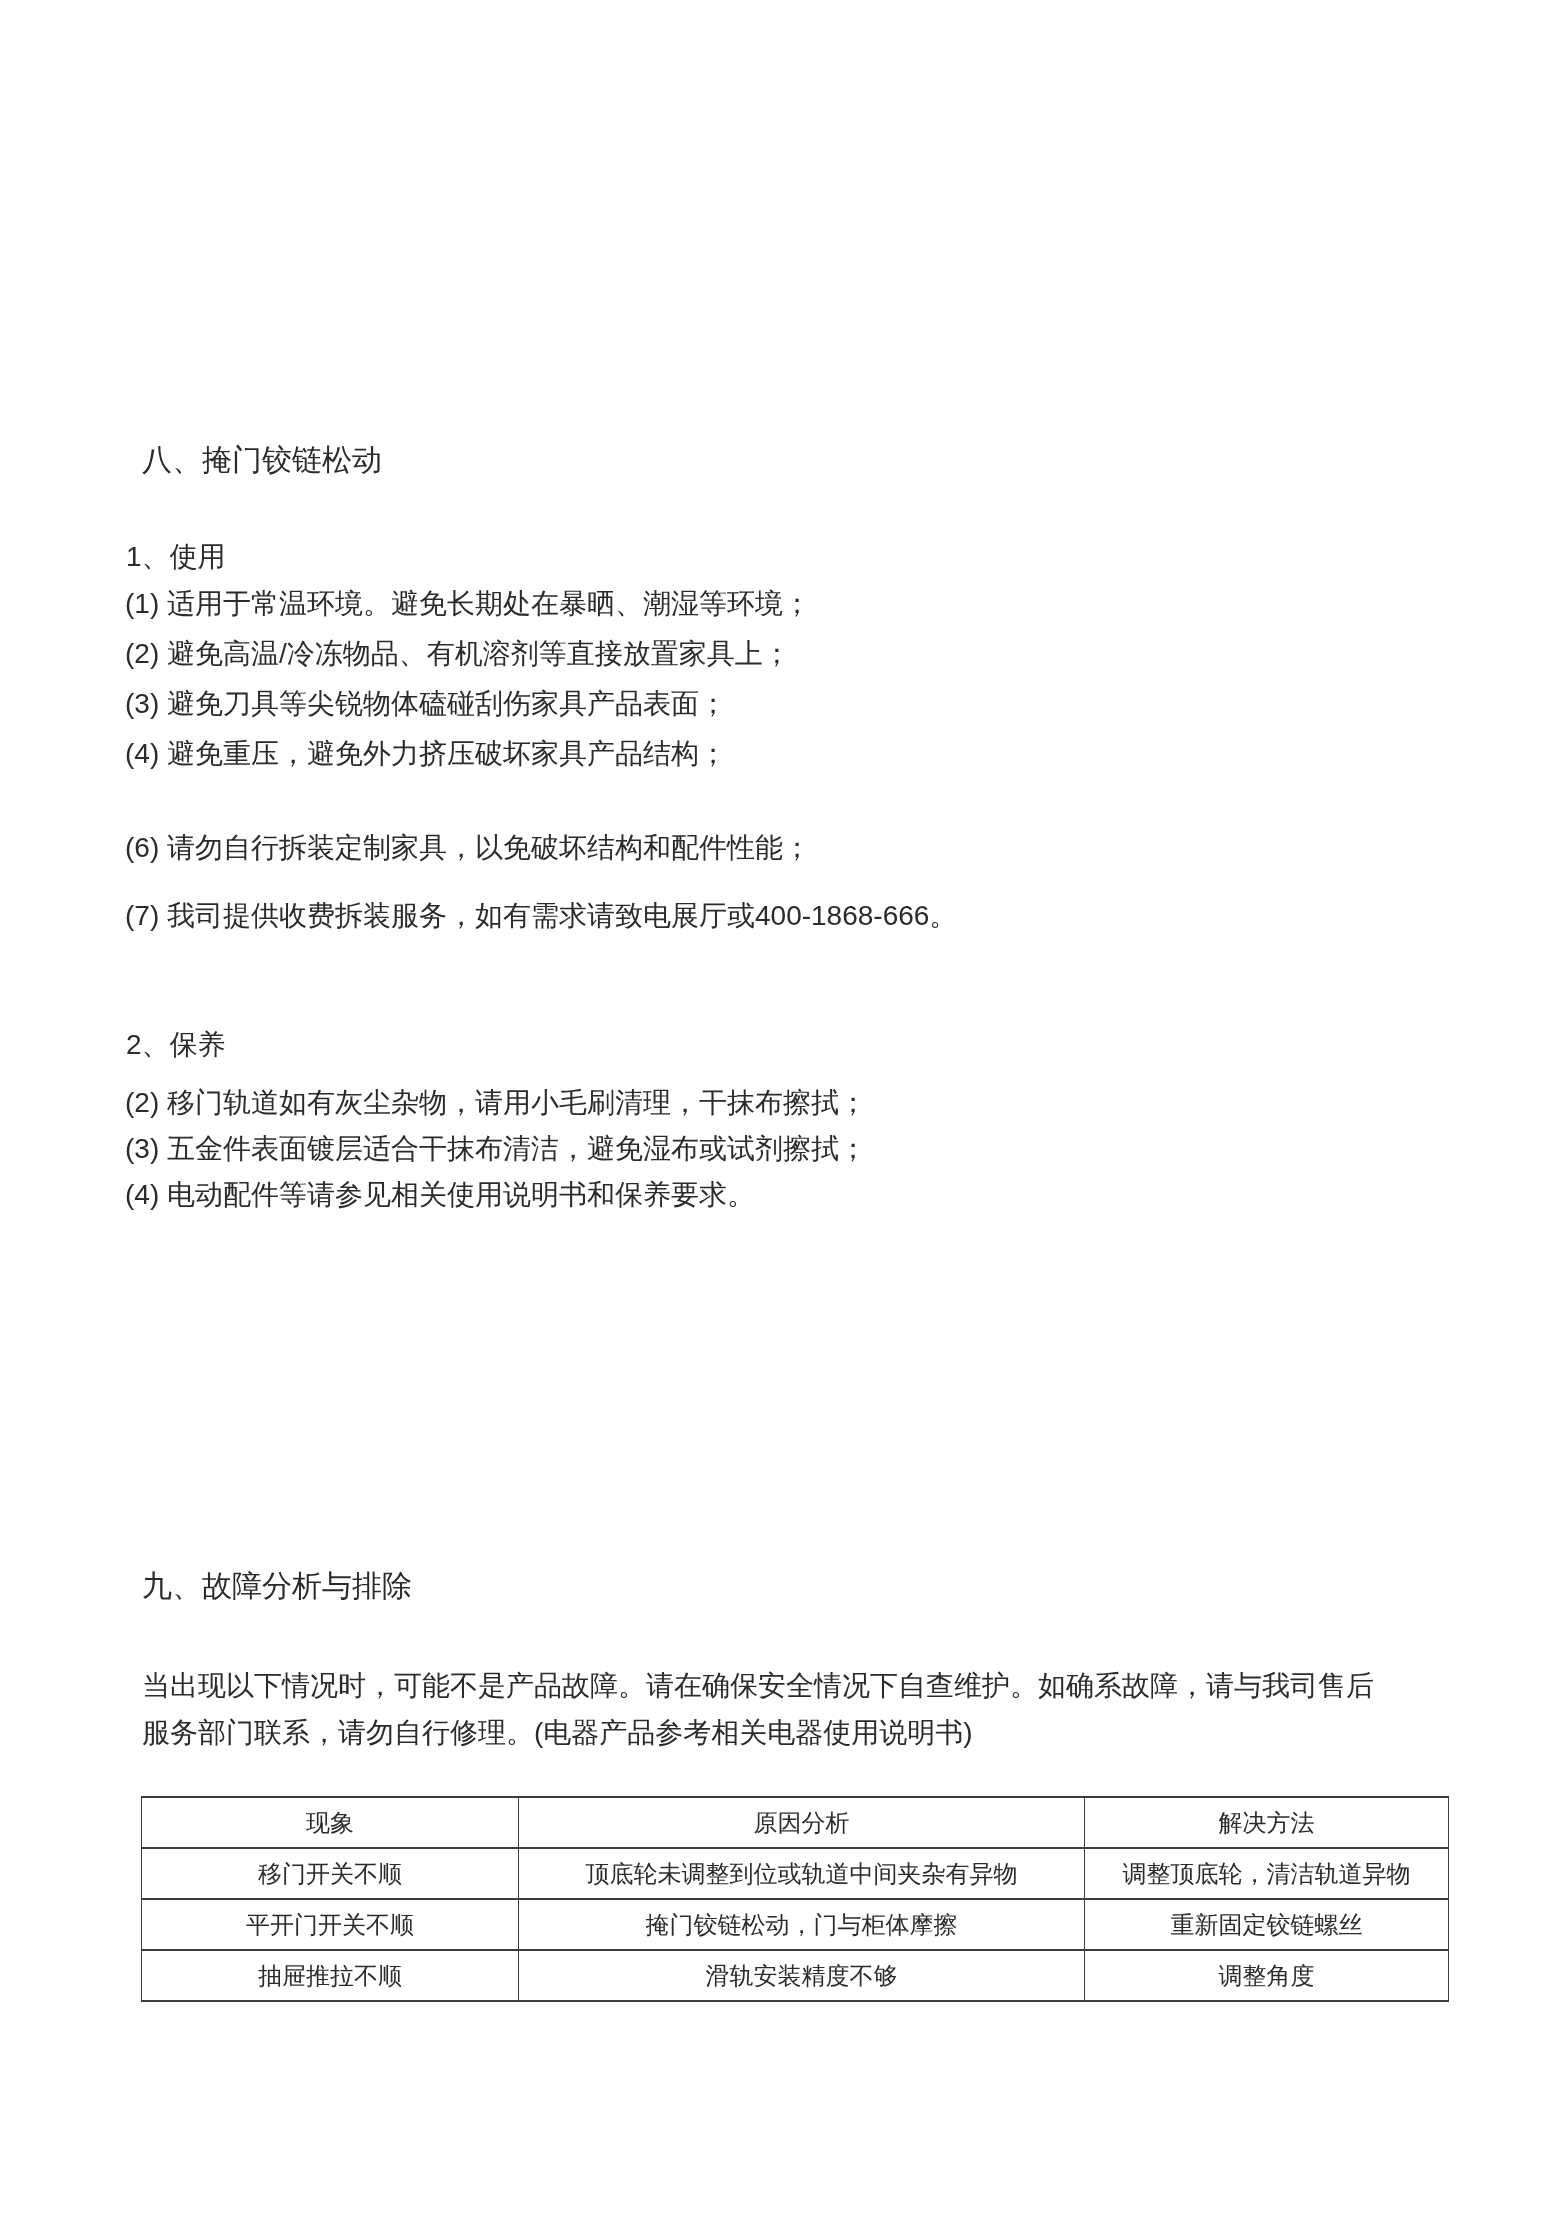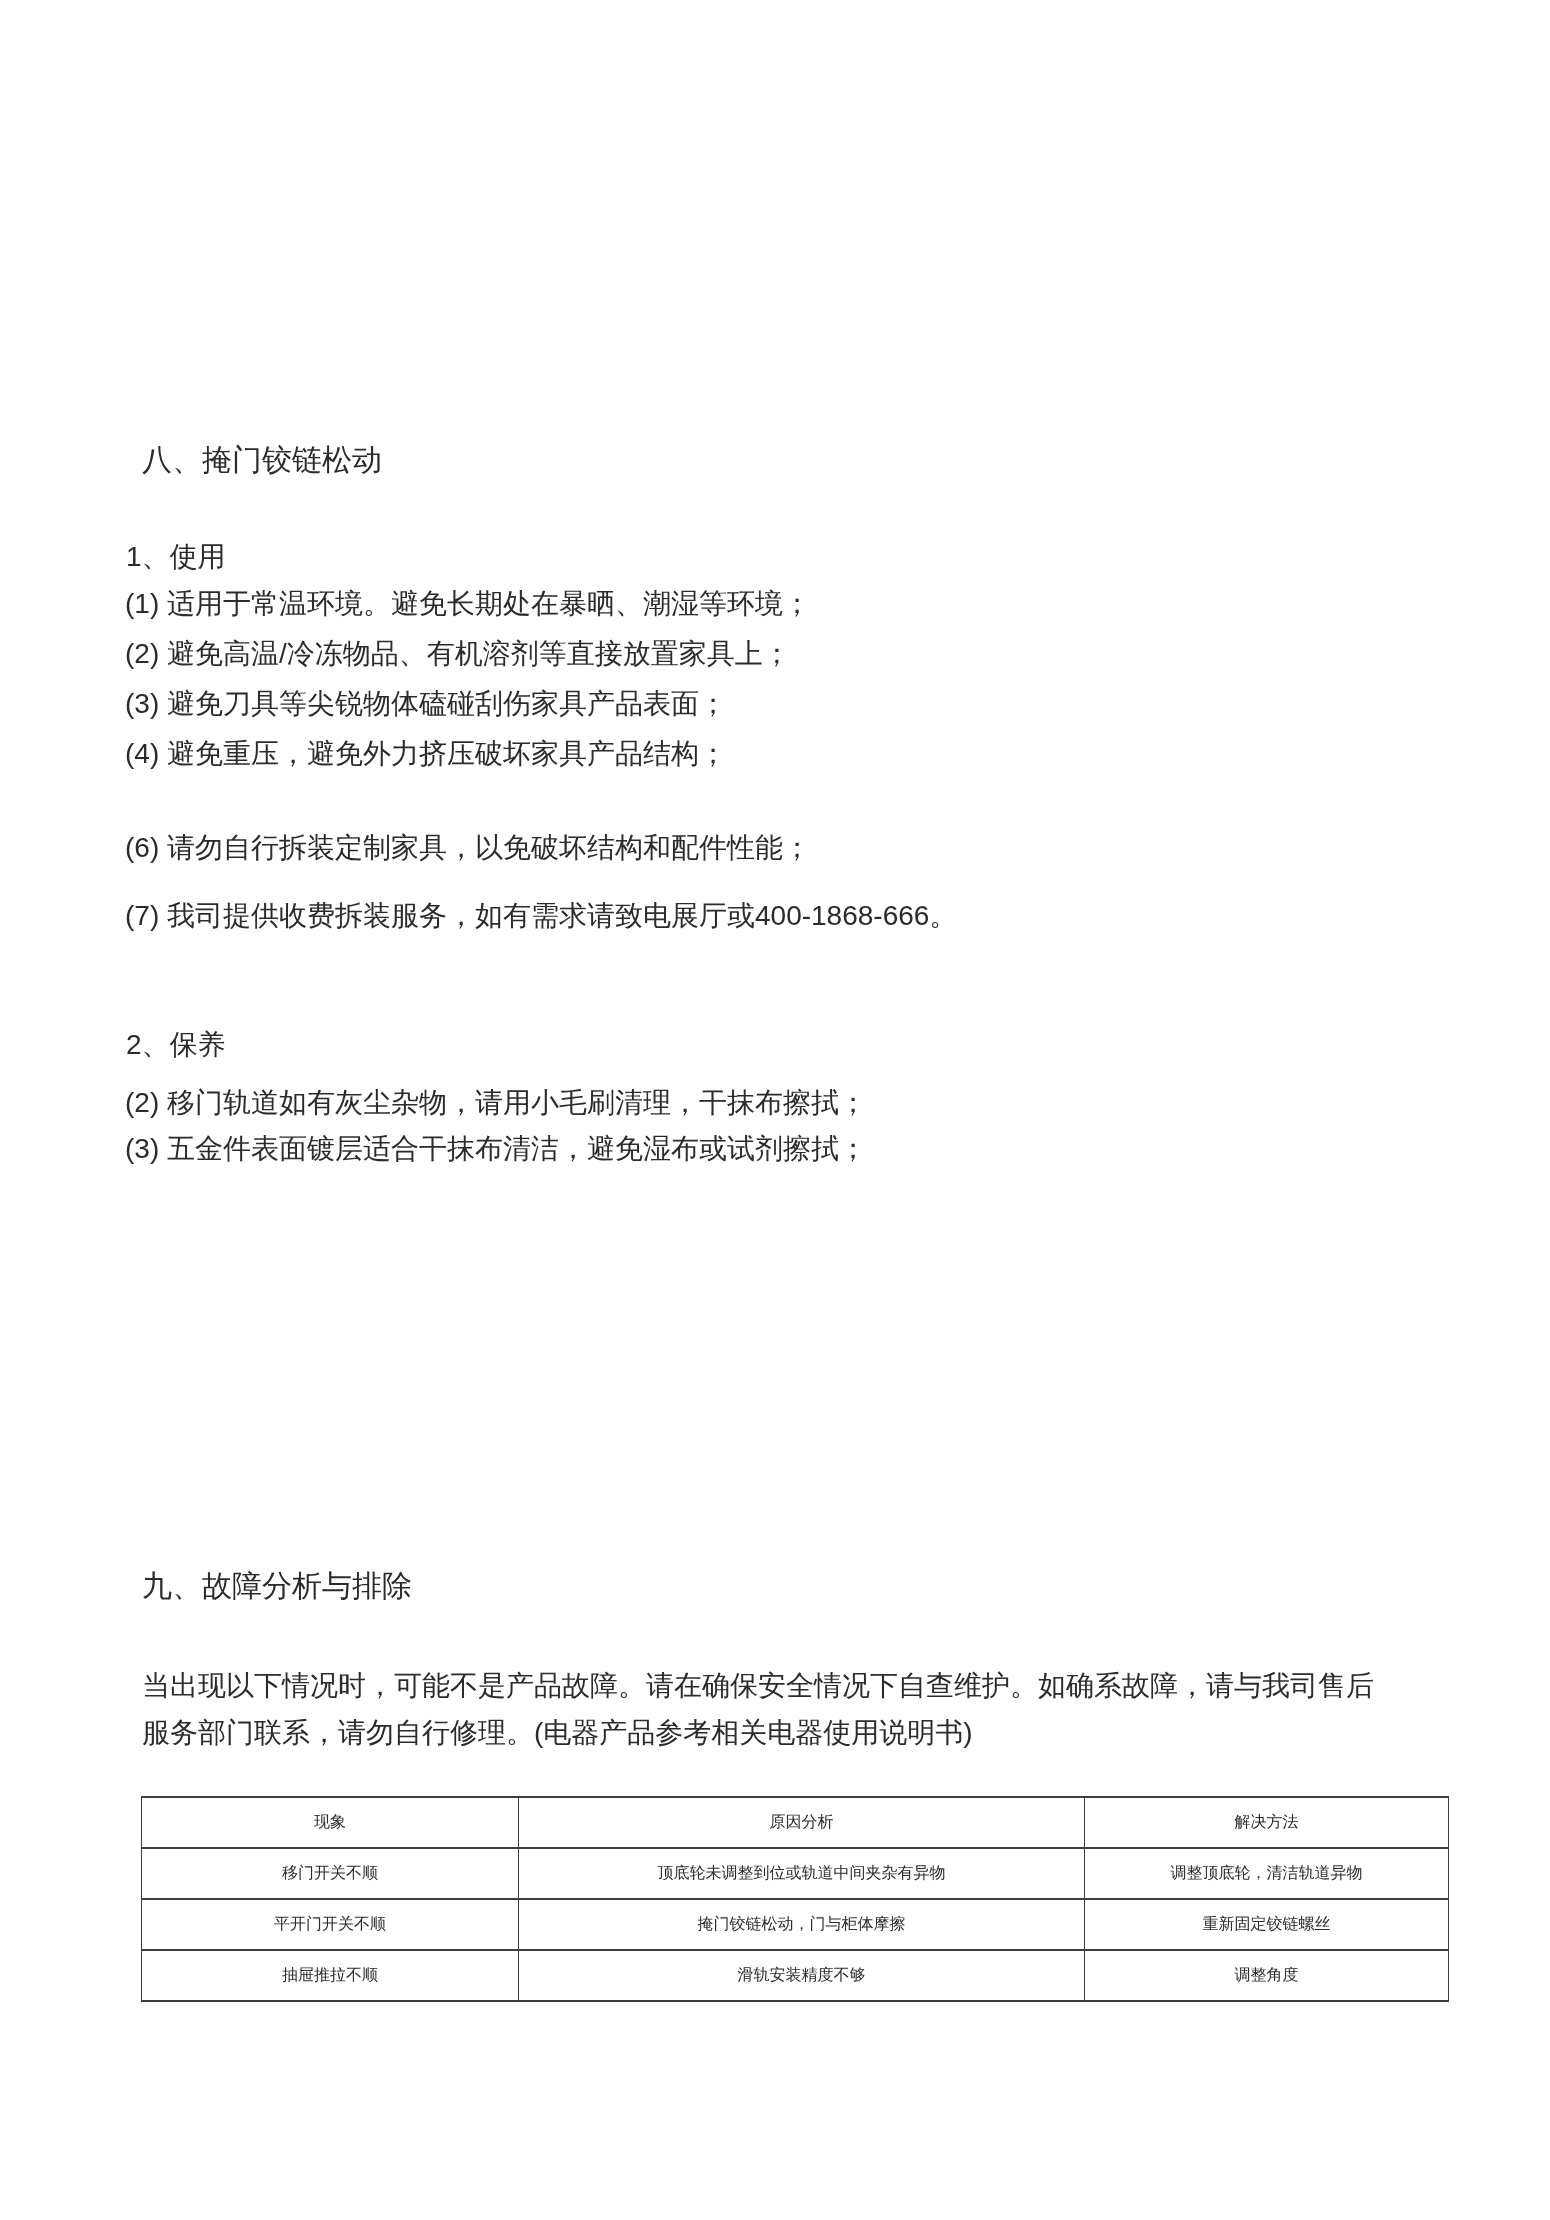--- a/index.html
+++ b/index.html
@@ -38,21 +38,21 @@
     font-size: 28px;
     left: 142px;
   }
   .fault-table {
     position: absolute;
     left: 141px;
     top: 1796px;
     width: 1307px;
     border-collapse: collapse;
     table-layout: fixed;
-    font-size: 16px;
+    font-size: 24px;
     color: #2b2b2b;
   }
   .fault-table th, .fault-table td {
     border: 1px solid #3d3d3d;
     border-top-width: 2px;
     border-bottom-width: 2px;
     text-align: center;
     vertical-align: middle;
     font-weight: 400;
     height: 49px;
@@ -74,20 +74,21 @@
   <div class="abs list-item" style="top:637px">(2) 避免高温/冷冻物品、有机溶剂等直接放置家具上；</div>
   <div class="abs list-item" style="top:687px">(3) 避免刀具等尖锐物体磕碰刮伤家具产品表面；</div>
   <div class="abs list-item" style="top:737px">(4) 避免重压，避免外力挤压破坏家具产品结构；</div>
   <div class="abs list-item" style="top:831px">(6) 请勿自行拆装定制家具，以免破坏结构和配件性能；</div>
   <div class="abs list-item" style="top:899px">(7) 我司提供收费拆装服务，如有需求请致电展厅或400-1868-666。</div>
 
   <div class="abs sub-heading" style="top:1028px">2、保养</div>
 
   <div class="abs list-item" style="top:1086px">(2) 移门轨道如有灰尘杂物，请用小毛刷清理，干抹布擦拭；</div>
   <div class="abs list-item" style="top:1132px">(3) 五金件表面镀层适合干抹布清洁，避免湿布或试剂擦拭；</div>
+  <div class="abs list-item" style="top:1178px">(4) 电动配件等请参见相关使用说明书和保养要求。</div>
 
   <div class="abs sec-title" style="top:1568px">九、故障分析与排除</div>
 
   <div class="abs intro-line" style="top:1669px">当出现以下情况时，可能不是产品故障。请在确保安全情况下自查维护。如确系故障，请与我司售后</div>
   <div class="abs intro-line" style="top:1716px">服务部门联系，请勿自行修理。(电器产品参考相关电器使用说明书)</div>
 
   <table class="fault-table">
     <colgroup>
       <col style="width:377px">
       <col style="width:566px">

